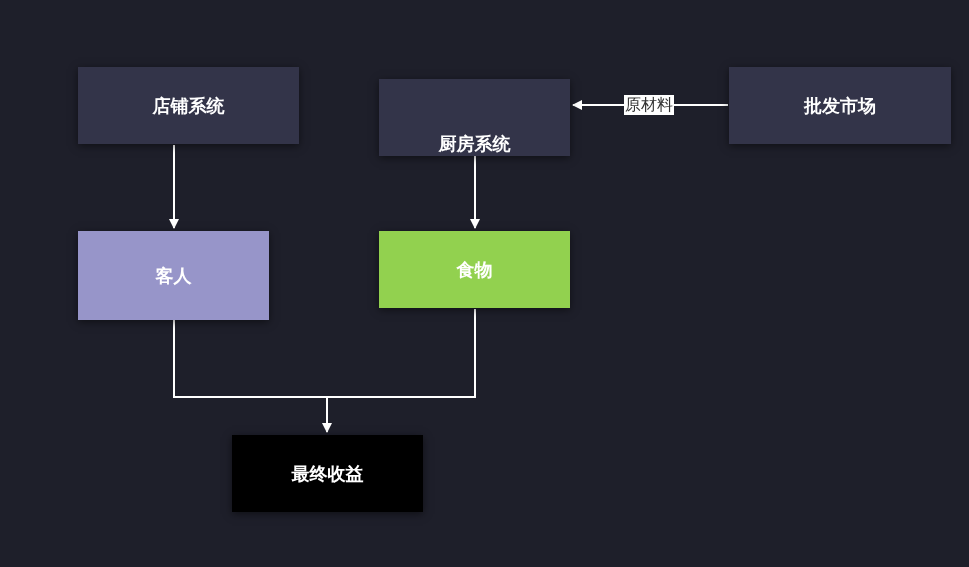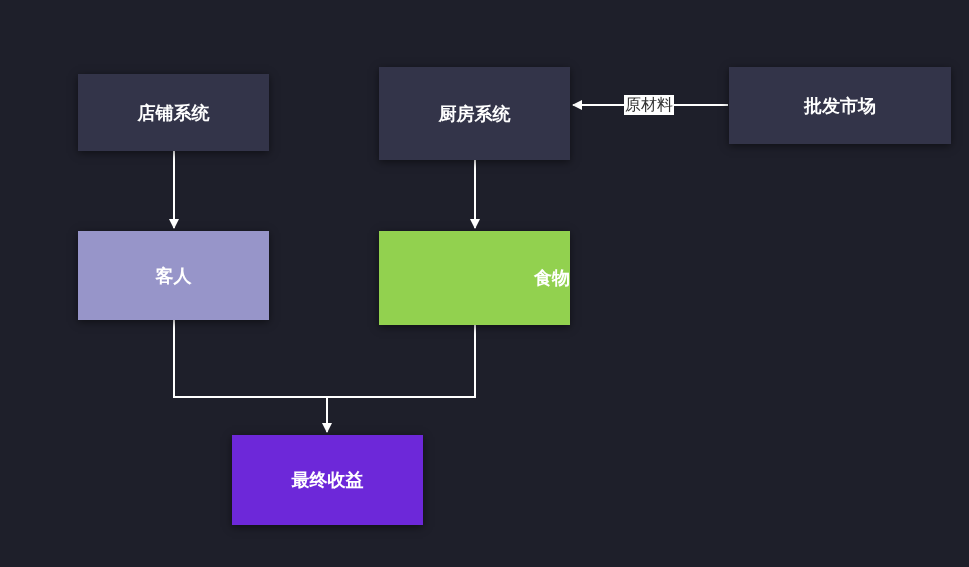--- a/index.html
+++ b/index.html
@@ -19,32 +19,32 @@
       <path d="M0,0 L10,5 L0,10 z" fill="#fff"></path>
     </marker>
   </defs>
   <line x1="174" y1="145" x2="174" y2="228" stroke="#fff" stroke-width="2" marker-end="url(#arr)"></line>
   <line x1="475" y1="145" x2="475" y2="228" stroke="#fff" stroke-width="2" marker-end="url(#arr)"></line>
   <line x1="728" y1="105" x2="573" y2="105" stroke="#fff" stroke-width="2" marker-end="url(#arr)"></line>
   <polyline points="174,309 174,397 475,397 475,309" fill="none" stroke="#fff" stroke-width="2"></polyline>
   <line x1="327" y1="397" x2="327" y2="432" stroke="#fff" stroke-width="2" marker-end="url(#arr)"></line>
 </svg>
 
-<div class="node" style="left:78px;top:67px;width:191px;height:77px;background:#333449;margin-top:7px;">
+<div class="node" style="left:78px;top:67px;width:221px;height:77px;background:#333449;">
   <span>店铺系统</span>
 </div>
-<div class="node" style="left:379px;top:67px;width:191px;height:93px;background:#333449;">
+<div class="node" style="left:379px;top:79px;width:191px;height:77px;background:#333449;align-items:flex-end;">
   <span>厨房系统</span>
 </div>
 <div class="node" style="left:729px;top:67px;width:222px;height:77px;background:#333449;">
   <span>批发市场</span>
 </div>
 <div class="node" style="left:78px;top:231px;width:191px;height:89px;background:#9795c9;">
   <span>客人</span>
 </div>
-<div class="node" style="left:379px;top:231px;width:191px;height:94px;background:#92d14f;justify-content:flex-end;">
+<div class="node" style="left:379px;top:231px;width:191px;height:77px;background:#92d14f;">
   <span>食物</span>
 </div>
-<div class="node" style="left:232px;top:435px;width:191px;height:90px;background:#6d28d9;">
+<div class="node" style="left:232px;top:435px;width:191px;height:77px;background:#000000;">
   <span>最终收益</span>
 </div>
 
 <div class="edge-label" style="left:624px;top:95px;">原材料</div>
 
 </body></html>

